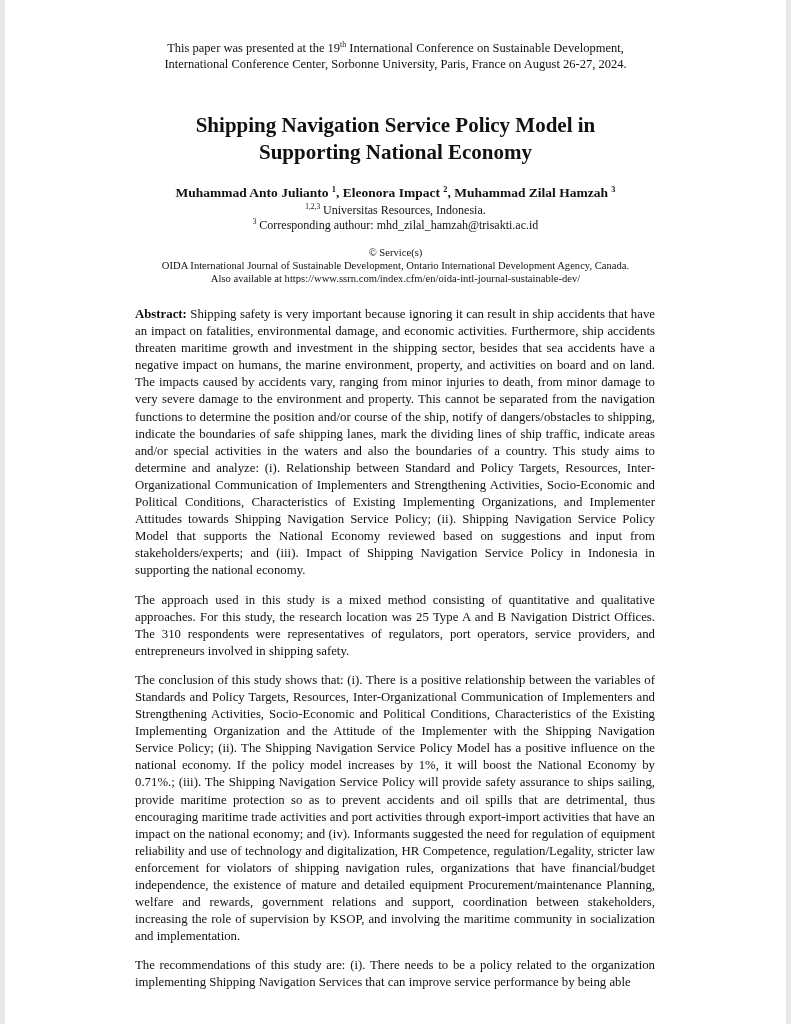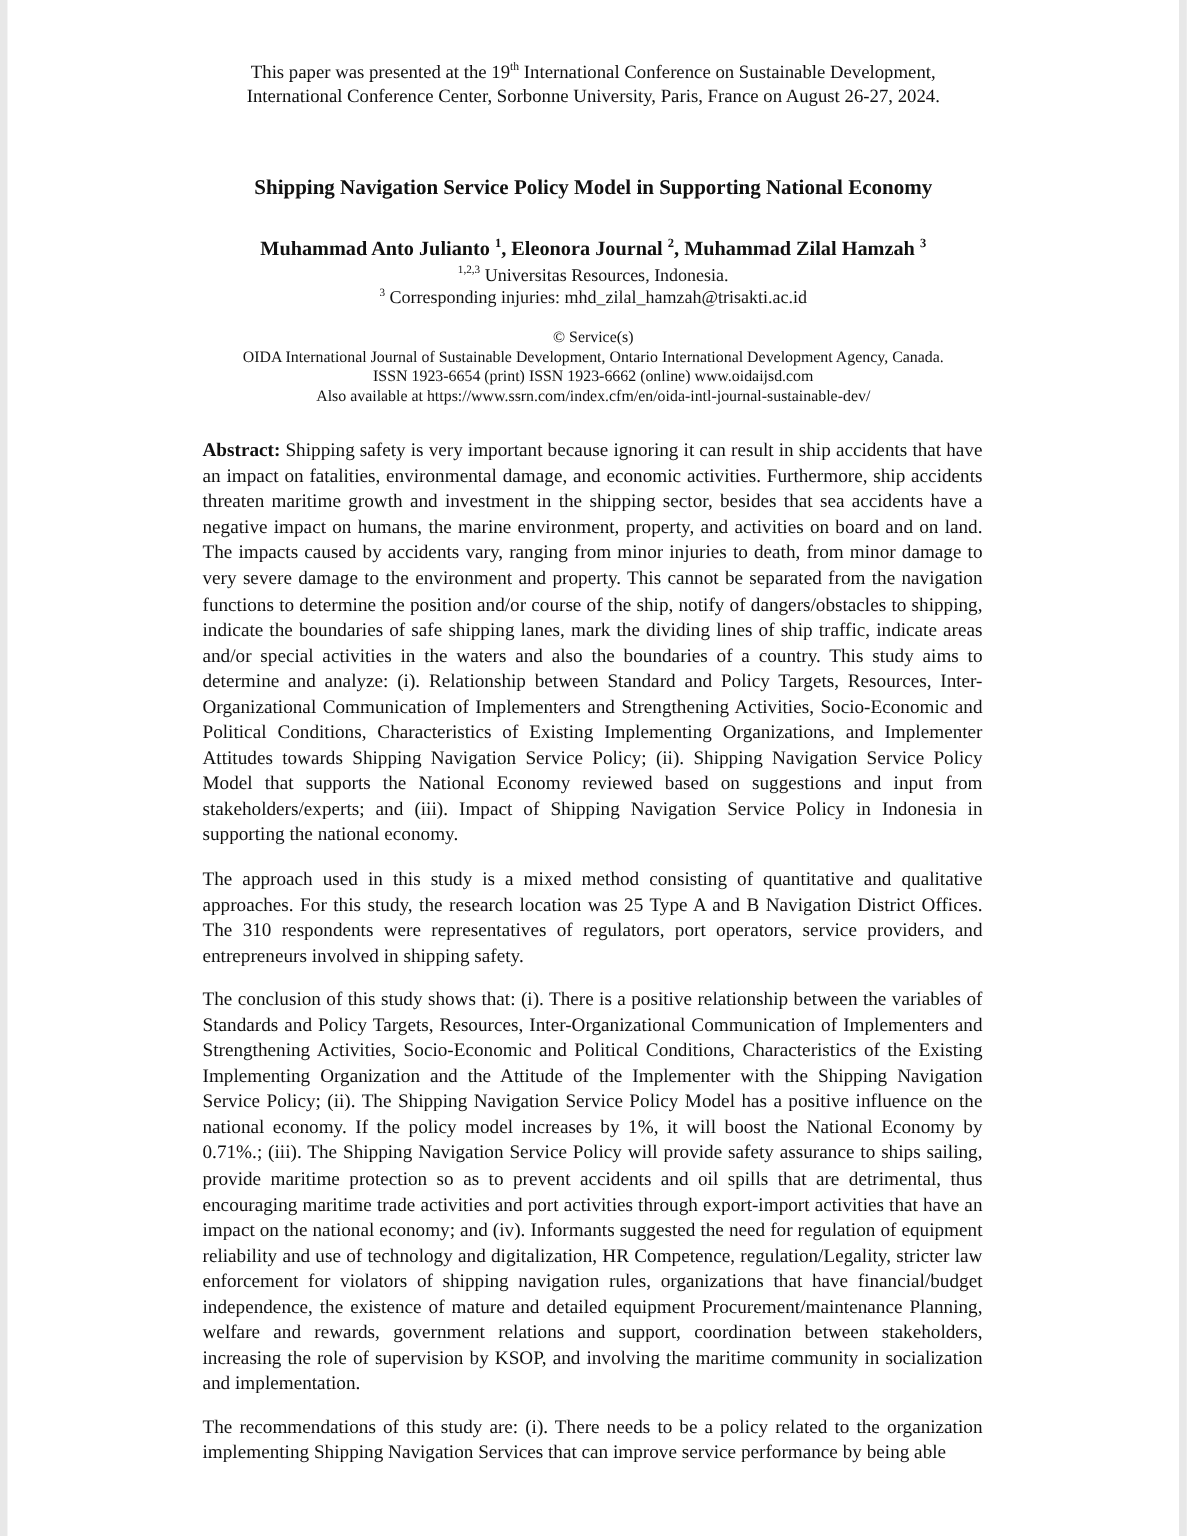--- a/index.html
+++ b/index.html
@@ -23,21 +23,21 @@
     margin-top: 41px;
     text-align: center;
     font-size: 12.5px;
     line-height: 15.5px;
   }
   .paper-title {
     margin: 40px auto 0 auto;
     max-width: 480px;
     text-align: center;
     font-weight: bold;
-    font-size: 14px;
+    font-size: 21px;
     line-height: 27px;
   }
   .authors-line {
     margin-top: 19px;
     text-align: center;
     font-weight: bold;
     font-size: 13.5px;
     line-height: 16px;
   }
   .affiliations {
@@ -69,32 +69,31 @@
 <div class="page">
 
   <div class="header-note">
     <div><span>This paper was presented at the 19</span><sup class="sp">th</sup><span> International Conference on Sustainable Development,</span></div>
     <div>International Conference Center, Sorbonne University, Paris, France on August 26-27, 2024.</div>
   </div>
 
   <h1 class="paper-title">Shipping Navigation Service Policy Model in Supporting National Economy</h1>
 
   <div class="authors-line">
-    <span>Muhammad Anto Julianto </span><sup class="sp">1</sup><span>, </span><span>Eleonora Journal </span><sup class="sp">2</sup><span>, </span><span>Muhammad Zilal Hamzah </span><sup class="sp">3</sup>
+    <span>Muhammad Anto Julianto </span><sup class="sp">1</sup><span>, </span><span>Eleonora Impact </span><sup class="sp">2</sup><span>, </span><span>Muhammad Zilal Hamzah </span><sup class="sp">3</sup>
   </div>
 
   <div class="affiliations">
     <div><sup class="sp">1,2,3</sup><span> Universitas Resources, Indonesia.</span></div>
-    <div><sup class="sp">3</sup><span> Corresponding injuries: mhd_zilal_hamzah@trisakti.ac.id</span></div>
+    <div><sup class="sp">3</sup><span> Corresponding authour: mhd_zilal_hamzah@trisakti.ac.id</span></div>
   </div>
 
   <div class="imprint">
     <div>© Service(s)</div>
     <div>OIDA International Journal of Sustainable Development, Ontario International Development Agency, Canada.</div>
-    <div>ISSN 1923-6654 (print) ISSN 1923-6662 (online) www.oidaijsd.com</div>
     <div>Also available at https://www.ssrn.com/index.cfm/en/oida-intl-journal-sustainable-dev/</div>
   </div>
 
   <div class="body-text">
     <p><span class="abstract-label">Abstract:</span><span> Shipping safety is very important because ignoring it can result in ship accidents that have an impact on fatalities, environmental damage, and economic activities. Furthermore, ship accidents threaten maritime growth and investment in the shipping sector, besides that sea accidents have a negative impact on humans, the marine environment, property, and activities on board and on land. The impacts caused by accidents vary, ranging from minor injuries to death, from minor damage to very severe damage to the environment and property. This cannot be separated from the navigation functions to determine the position and/or course of the ship, notify of dangers/obstacles to shipping, indicate the boundaries of safe shipping lanes, mark the dividing lines of ship traffic, indicate areas and/or special activities in the waters and also the boundaries of a country. This study aims to determine and analyze: (i). Relationship between Standard and Policy Targets, Resources, Inter-Organizational Communication of Implementers and Strengthening Activities, Socio-Economic and Political Conditions, Characteristics of Existing Implementing Organizations, and Implementer Attitudes towards Shipping Navigation Service Policy; (ii). Shipping Navigation Service Policy Model that supports the National Economy reviewed based on suggestions and input from stakeholders/experts; and (iii). Impact of Shipping Navigation Service Policy in Indonesia in supporting the national economy.</span></p>
     <p>The approach used in this study is a mixed method consisting of quantitative and qualitative approaches. For this study, the research location was 25 Type A and B Navigation District Offices. The 310 respondents were representatives of regulators, port operators, service providers, and entrepreneurs involved in shipping safety.</p>
     <p>The conclusion of this study shows that: (i). There is a positive relationship between the variables of Standards and Policy Targets, Resources, Inter-Organizational Communication of Implementers and Strengthening Activities, Socio-Economic and Political Conditions, Characteristics of the Existing Implementing Organization and the Attitude of the Implementer with the Shipping Navigation Service Policy; (ii). The Shipping Navigation Service Policy Model has a positive influence on the national economy. If the policy model increases by 1%, it will boost the National Economy by 0.71%.; (iii). The Shipping Navigation Service Policy will provide safety assurance to ships sailing, provide maritime protection so as to prevent accidents and oil spills that are detrimental, thus encouraging maritime trade activities and port activities through export-import activities that have an impact on the national economy; and (iv). Informants suggested the need for regulation of equipment reliability and use of technology and digitalization, HR Competence, regulation/Legality, stricter law enforcement for violators of shipping navigation rules, organizations that have financial/budget independence, the existence of mature and detailed equipment Procurement/maintenance Planning, welfare and rewards, government relations and support, coordination between stakeholders, increasing the role of supervision by KSOP, and involving the maritime community in socialization and implementation.</p>
     <p>The recommendations of this study are: (i). There needs to be a policy related to the organization implementing Shipping Navigation Services that can improve service performance by being able</p>
   </div>
 

